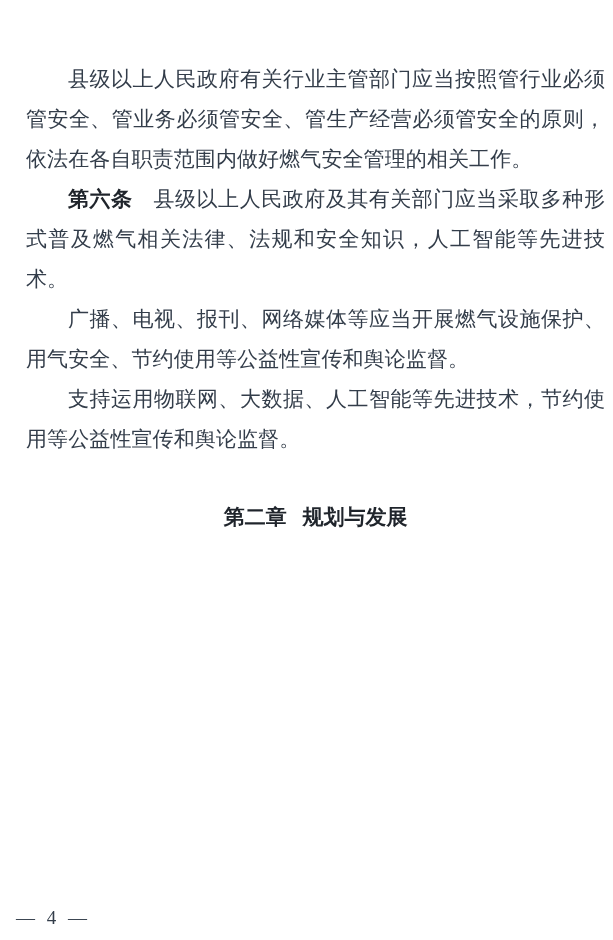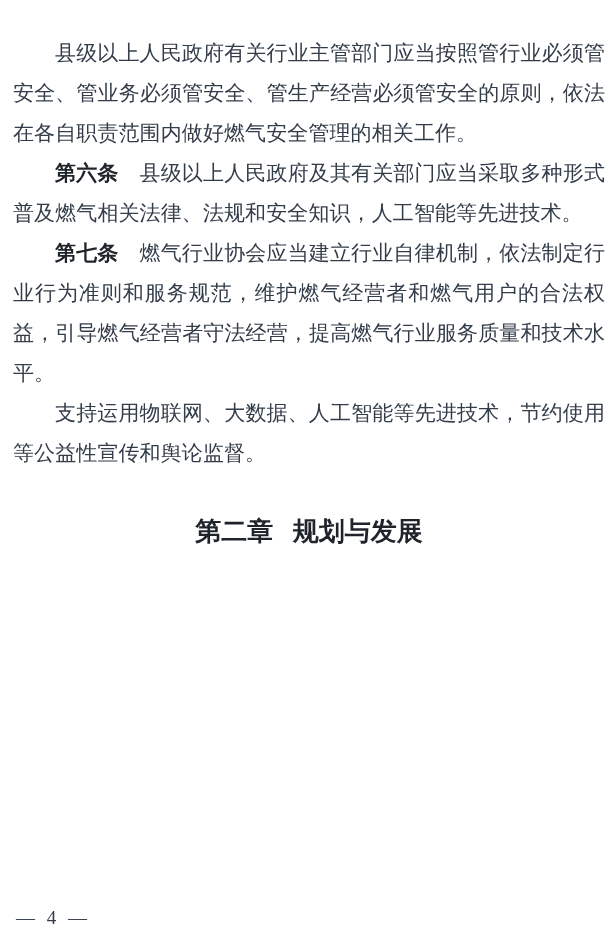--- a/index.html
+++ b/index.html
@@ -15,39 +15,40 @@
   .page {
     position: relative;
     width: 613px;
     height: 940px;
     background: var(--background);
     overflow: hidden;
     font-family: "Liberation Serif", "DejaVu Serif", serif;
     color: var(--body_text);
   }
   .content {
-    padding: 33px 8px 0 13px;
+    padding: 33px 8px 0 26px;
+    margin-top: 26px;
   }
   .para {
     margin: 0;
     font-size: 21px;
     line-height: 40px;
     text-align: justify;
     text-indent: 2em;
     letter-spacing: 0.1px;
   }
   .para .bold-prefix {
     font-family: Liberation Serif, serif;
     font-weight: bold;
     color: var(--heading_text);
     margin-right: 1em;
   }
   .chapter {
     margin: 38px 0 40px 0;
-    font-size: 26px;
+    font-size: 21px;
     line-height: 40px;
     text-align: center;
     text-indent: 0;
     font-family: "Liberation Sans", "DejaVu Sans", sans-serif;
     font-weight: bold;
     color: var(--heading_text);
   }
   .chapter .bold-prefix {
     margin-right: 0.75em;
   }
@@ -62,18 +63,18 @@
     font-family: "Liberation Serif", "DejaVu Serif", serif;
   }
 </style>
 </head>
 <body>
 
 <div class="page">
   <div class="content">
       <p class="para"><span>县级以上人民政府有关行业主管部门应当按照管行业必须管安全、管业务必须管安全、管生产经营必须管安全的原则，依法在各自职责范围内做好燃气安全管理的相关工作。</span></p>
       <p class="para"><span class="bold-prefix">第六条</span><span>县级以上人民政府及其有关部门应当采取多种形式普及燃气相关法律、法规和安全知识，人工智能等先进技术。</span></p>
-      <p class="para"><span class="bold-prefix">第七条</span><span>燃气行业协会应当建立行业自律机制，依法制定行业行为准则和服务规范，维护燃气经营者和燃气用户的合法权益，引导燃气经营者守法经营，提高燃气行业服务质量和技术水平。</span></p>
+      <p class="para"><span>广播、电视、报刊、网络媒体等应当开展燃气设施保护、用气安全、节约使用等公益性宣传和舆论监督。</span></p>
       <p class="para"><span>支持运用物联网、大数据、人工智能等先进技术，节约使用等公益性宣传和舆论监督。</span></p>
       <h2 class="chapter"><span class="bold-prefix">第二章</span><span>规划与发展</span></h2>
     </div>
   <div class="page-number">— 4 —</div>
 </div>
 
 </body></html>

